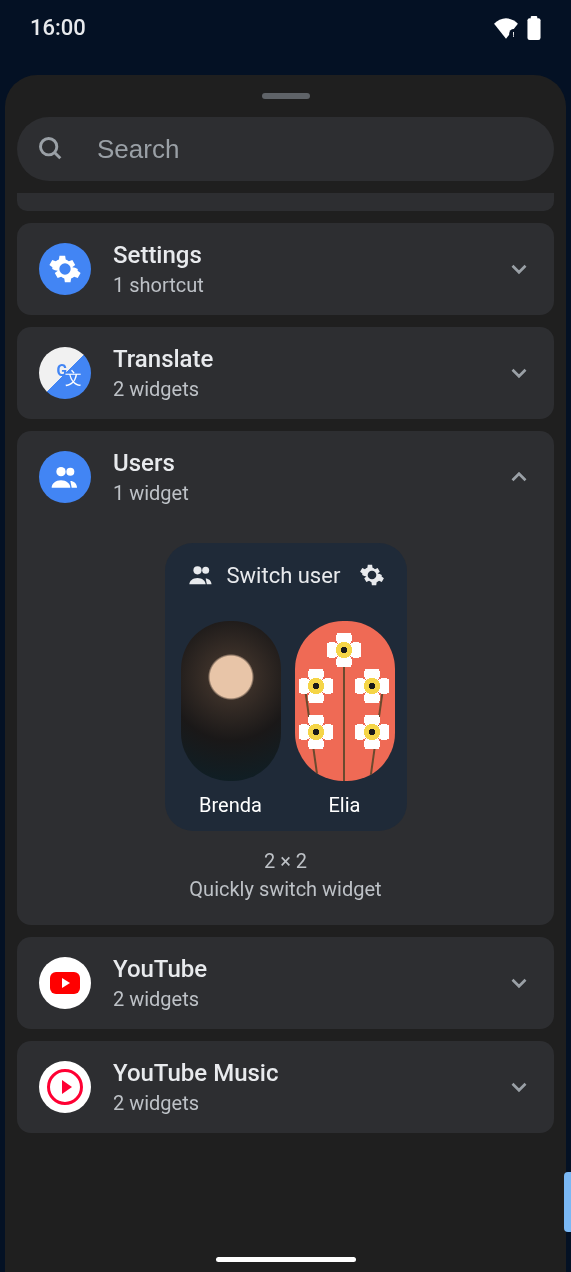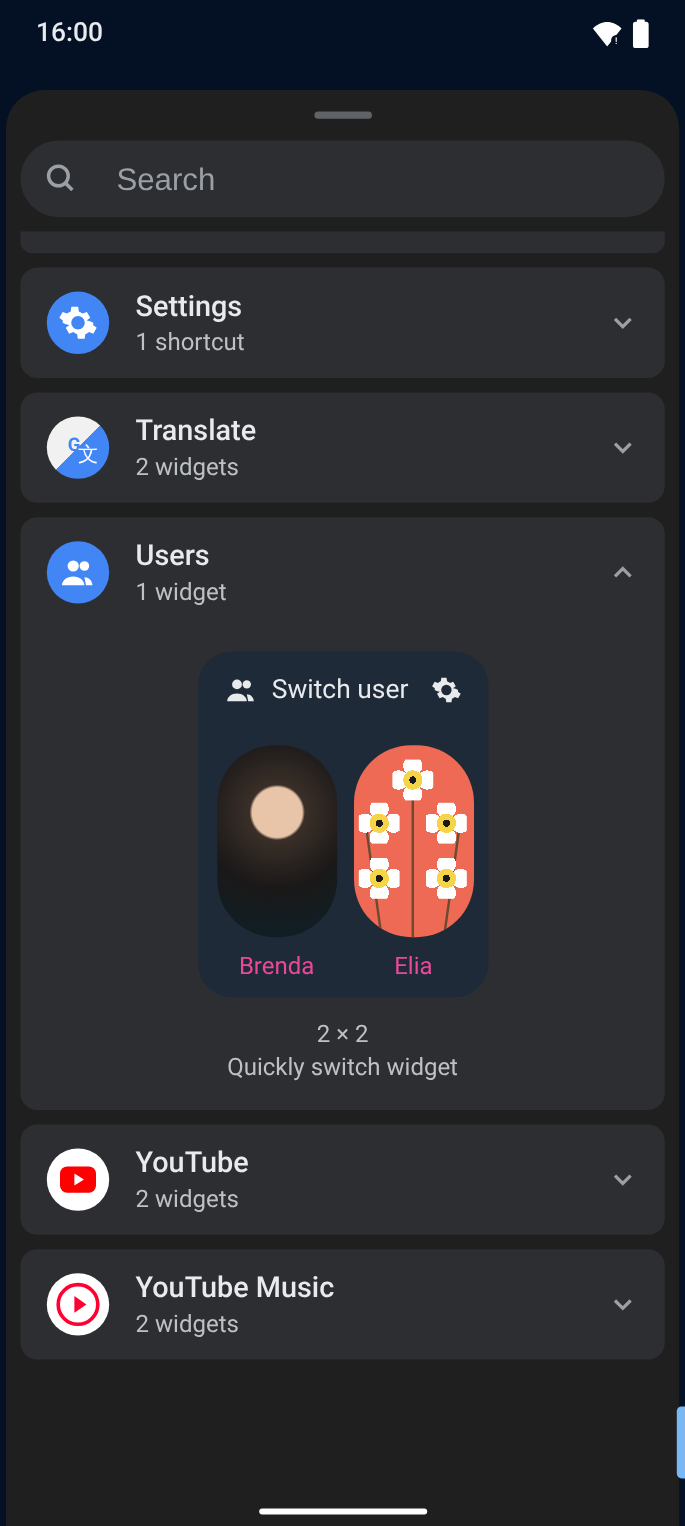--- a/index.html
+++ b/index.html
@@ -152,21 +152,21 @@
         radial-gradient(circle at 50% 85%, #fff 0 8px, transparent 8px),
         radial-gradient(circle at 15% 50%, #fff 0 8px, transparent 8px),
         radial-gradient(circle at 85% 50%, #fff 0 8px, transparent 8px);
     }
     .stem {
       position: absolute;
       width: 2px;
       background: #6b4a2e;
       bottom: 0;
     }
-    .user-name { font-size: 20px; color: #ec4899; }
+    .user-name { font-size: 20px; color: #ffffff; }
     .widget-meta {
       text-align: center;
       margin-top: 18px;
     }
     .widget-title { font-size: 22px; margin-bottom: 4px; }
     .widget-size { font-size: 20px; color: #bdc1c6; margin-bottom: 4px; }
     .widget-desc { font-size: 20px; color: #bdc1c6; }
     .nav-bar {
       position: absolute;
       bottom: 10px;

